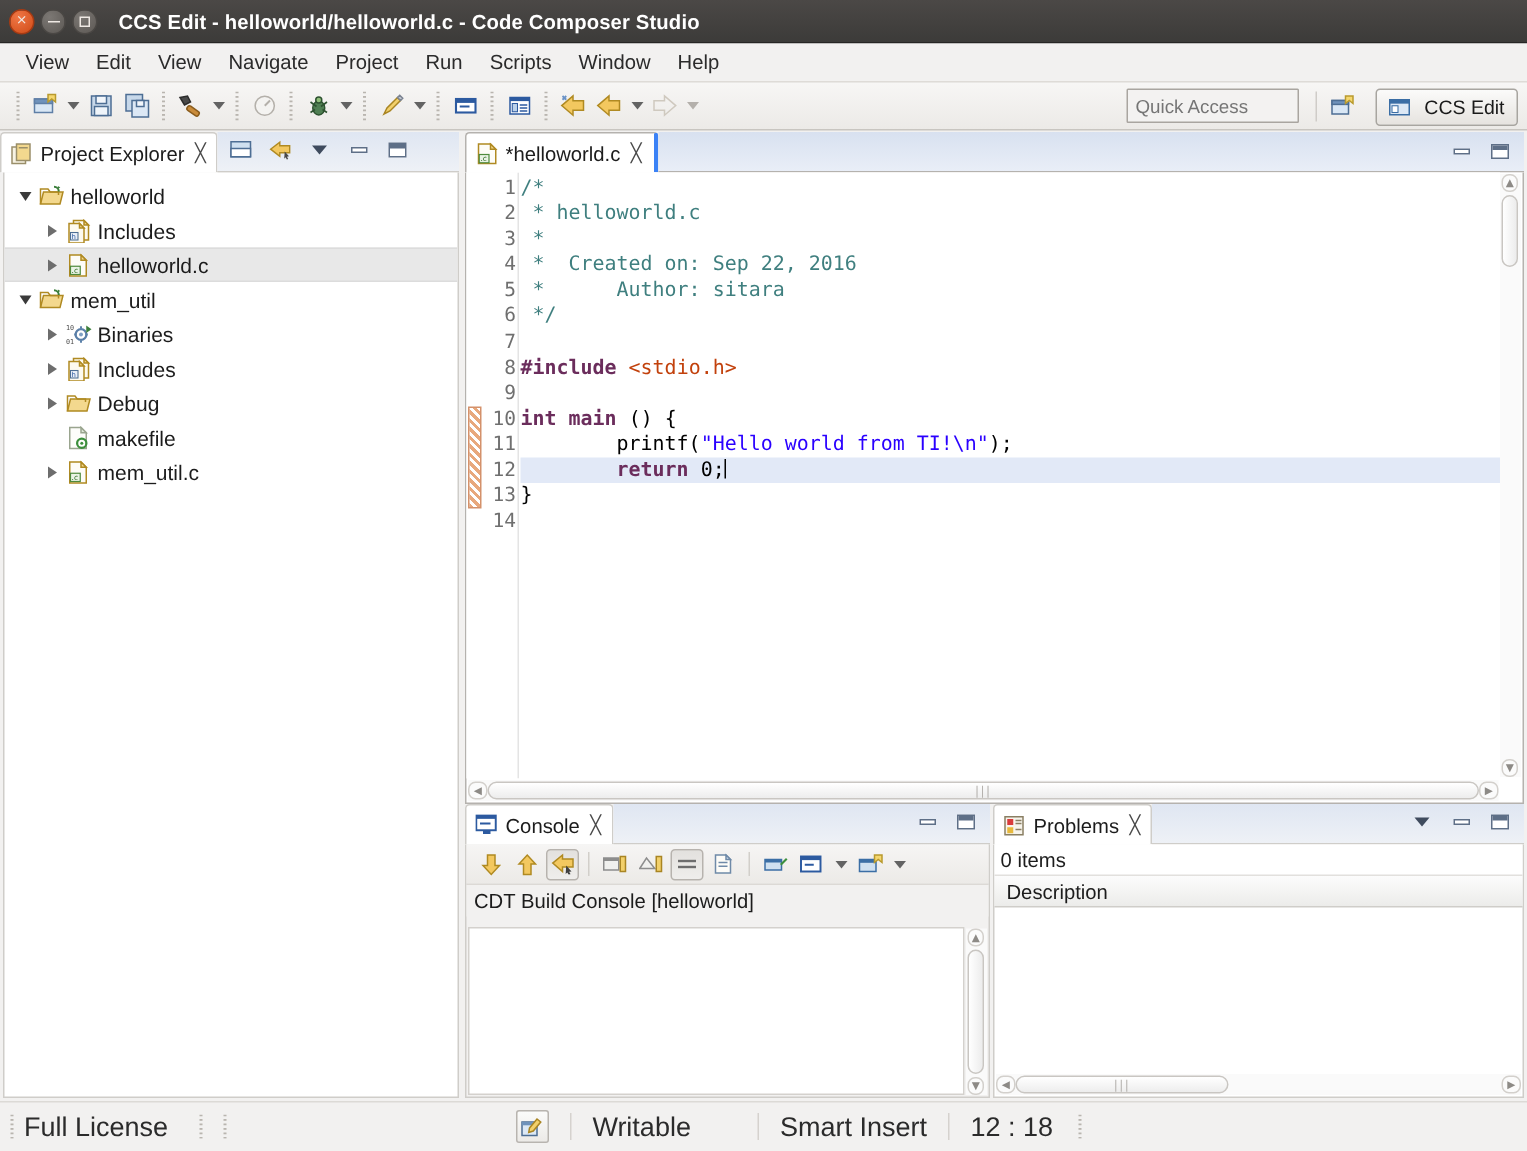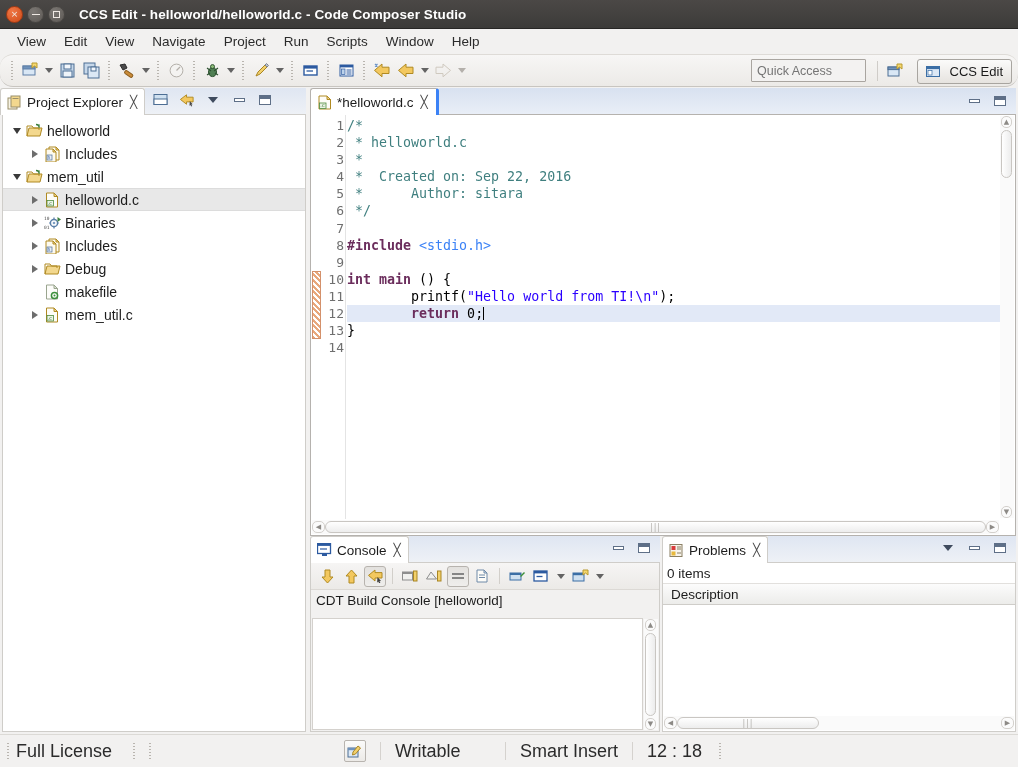--- a/index.html
+++ b/index.html
@@ -48,21 +48,20 @@
   .menu-item { padding: 2px 9px; cursor: default; white-space: nowrap; }
 
   
   .toolbar {
     height: 33px;
     background: linear-gradient(to bottom, #f7f6f5 0%, #eceae7 100%);
     border-top: 1px solid #dedbd7;
     border-bottom: 1px solid #c8c5c0;
     display: flex; align-items: center; padding: 0 6px;
     position: relative;
-    border-radius: 13px;
   }
   .tb-grip { width:4px; height:20px; margin:0 4px;
      background-image: repeating-linear-gradient(to bottom, #b9b5af 0 1px, transparent 1px 3px);
      background-size: 2px 3px; background-repeat: repeat-y; background-position: 1px 0;}
   .tb-btn { width: 24px; height: 24px; display:flex; align-items:center; justify-content:center;
             border:1px solid transparent; border-radius:2px; cursor:default; }
   .tb-arrow { width: 13px; height:24px; display:flex; align-items:center; justify-content:center; cursor:default;}
   .caret { width:0;height:0;border-left:4px solid transparent;border-right:4px solid transparent;border-top:5px solid #636363;}
   .caret.dim { border-top-color:#b4b0ab; }
   .qa-wrap { position:absolute; right: 152px; top: 4px; }
@@ -154,21 +153,21 @@
      text-align:right; font-family:"DejaVu Sans Mono","Liberation Mono",monospace; font-size:13px;
      color:#6f6f6f; padding-top:2px; }
   .gutter div { height:17.1px; line-height:17.1px; padding-right:1px;}
   .gutter-sep { position:absolute; left:34px; top:0; bottom:0; width:1px; background:#e4e4e4;}
   .codelines { position:absolute; left:36px; top:2px; right:0;
      font-family:"DejaVu Sans Mono","Liberation Mono",monospace; font-size:13.3px; color:#000; }
   .cl { height:17.1px; line-height:17.1px; white-space:pre; }
   .cl.cur { background:#e2e9f7; }
   .cmt { color:#3f7f7f; }
   .pre { color:#6b2d5c; font-weight:bold; }
-  .inc { color:#3b82f6;margin-top:37px; }
+  .inc { color:#c2410c;margin-top:37px; }
   .kw  { color:#6b2d5c; font-weight:bold; }
   .str { color:#2a00ff; }
   .caretbar { display:inline-block; width:1px; height:13px; background:#000; vertical-align:-2px;}
 
   
   .vscroll { position:absolute; right:1px; top:1px; width:14px; bottom:17px; background:#fafafa; }
   .vthumb { position:absolute; left:1px; width:11px; border:1px solid #c9c6c2; border-radius:6px;
      background:linear-gradient(to right,#ffffff,#ececec); }
   .vsb-arrow { position:absolute; left:1px; width:11px; height:12px; border:1px solid #d3d0cc;
      border-radius:5px; background:#fbfbfb; display:flex;align-items:center;justify-content:center;}
@@ -468,47 +467,47 @@
                   <polygon points="5,1 12,1 15,4 15,14 5,14" fill="#fdfaf0" stroke="#b08a22"></polygon>
                   <polygon points="12,1 15,4 12,4" fill="#f3d88e" stroke="#b08a22"></polygon>
                   <polygon points="2,3 9,3 12,6 12,16 2,16" fill="#fdfaf0" stroke="#b08a22"></polygon>
                   <polygon points="9,3 12,6 9,6" fill="#f3d88e" stroke="#b08a22"></polygon>
                   <rect x="3" y="9" width="5" height="5" fill="#e9eff7" stroke="#4d6e94" stroke-width="0.7"></rect>
                   <text x="3.6" y="13.2" font-size="4.6" fill="#2c5aa0" font-family="DejaVu Sans">h</text>
                 </svg>
               </span>
               <span class="tlabel">Includes</span>
             </div>
+            <div class="trow sel" style="padding-left: 24px;">
+              <span class="twist">
+                <i class="tw-closed"></i>
+              </span>
+              <span class="ticon">
+                <svg width="15" height="16" viewBox="0 0 15 16">
+                  <polygon points="1.5,1 9,1 12.5,4.5 12.5,15 1.5,15" fill="#fdfcf7" stroke="#b08a22"></polygon>
+                  <polygon points="9,1 12.5,4.5 9,4.5" fill="#f3d88e" stroke="#b08a22"></polygon>
+                  <rect x="2" y="8.5" width="6.5" height="5.5" fill="#eaf3e6" stroke="#4e8a3c" stroke-width="0.8"></rect>
+                  <text x="2.7" y="12.9" font-size="5" fill="#2d6b22" font-family="DejaVu Sans">.c</text>
+                </svg>
+              </span>
+              <span class="tlabel">helloworld.c</span>
+            </div>
             <div class="trow" style="padding-left: 6px;">
               <span class="twist">
                 <i class="tw-open"></i>
               </span>
               <span class="ticon">
                 <svg width="18" height="16" viewBox="0 0 18 16">
                   <path d="M1 13 L3 5 L16 5 L14 13 Z" fill="#f3d88e" stroke="#b08a22"></path>
                   <path d="M1 13 L1 3 L6 3 L7.5 5 L13 5 L13 7" fill="none" stroke="#b08a22"></path>
                   <path d="M10 1.5 a3.2 3.2 0 0 1 3.2 3.2" fill="none" stroke="#3c7f3c" stroke-width="1.4"></path>
                   <path d="M12.6 1 l1.6 1 l-1.6 1 z" fill="#3c7f3c"></path>
                 </svg>
               </span>
               <span class="tlabel">mem_util</span>
-            </div>
-            <div class="trow sel" style="padding-left: 24px;">
-              <span class="twist">
-                <i class="tw-closed"></i>
-              </span>
-              <span class="ticon">
-                <svg width="15" height="16" viewBox="0 0 15 16">
-                  <polygon points="1.5,1 9,1 12.5,4.5 12.5,15 1.5,15" fill="#fdfcf7" stroke="#b08a22"></polygon>
-                  <polygon points="9,1 12.5,4.5 9,4.5" fill="#f3d88e" stroke="#b08a22"></polygon>
-                  <rect x="2" y="8.5" width="6.5" height="5.5" fill="#eaf3e6" stroke="#4e8a3c" stroke-width="0.8"></rect>
-                  <text x="2.7" y="12.9" font-size="5" fill="#2d6b22" font-family="DejaVu Sans">.c</text>
-                </svg>
-              </span>
-              <span class="tlabel">helloworld.c</span>
             </div>
             <div class="trow" style="padding-left: 24px;">
               <span class="twist">
                 <i class="tw-closed"></i>
               </span>
               <span class="ticon">
                 <svg width="18" height="16" viewBox="0 0 18 16">
                   <text x="0" y="5" font-size="4.5" fill="#4a4a4a" font-family="DejaVu Sans Mono">10</text>
                   <text x="0" y="14" font-size="4.5" fill="#4a4a4a" font-family="DejaVu Sans Mono">01</text>
                   <circle cx="10" cy="8" r="3.6" fill="none" stroke="#5a7fa8" stroke-width="1.5"></circle>

